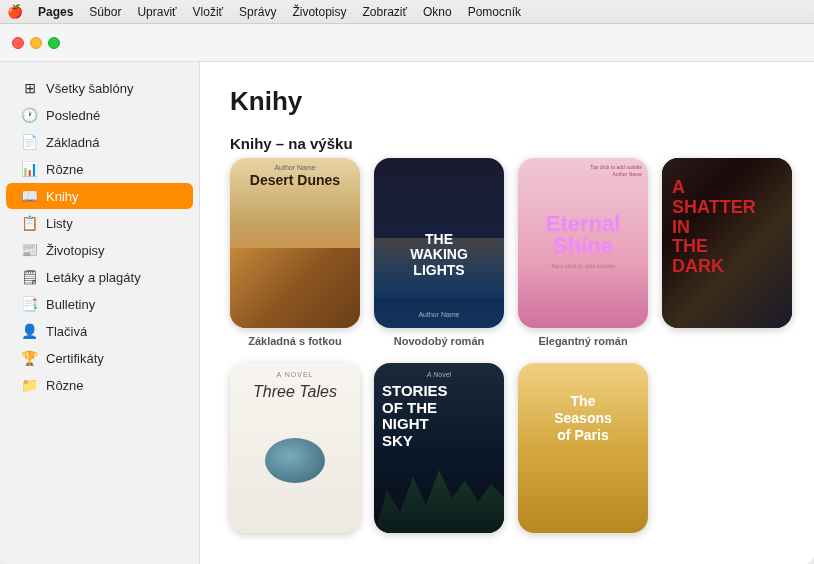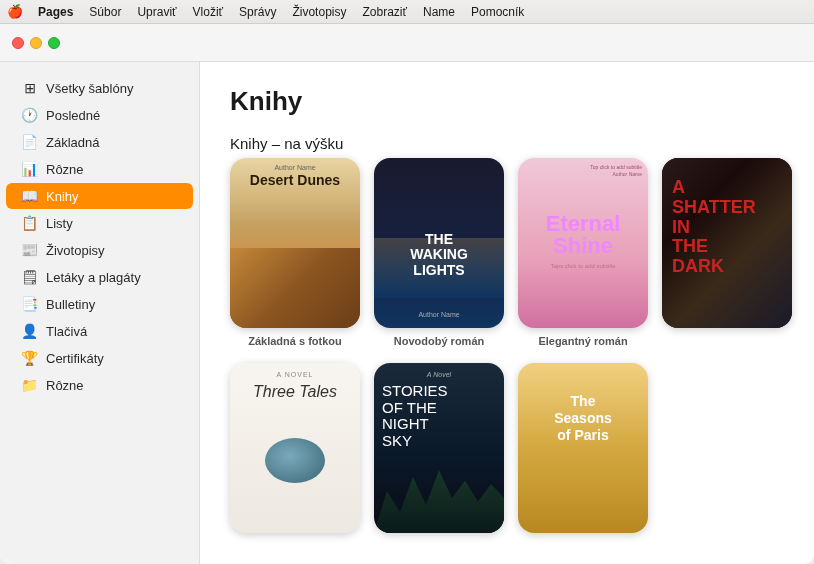--- a/index.html
+++ b/index.html
@@ -121,21 +121,21 @@
 
     .page-title {
       font-size: 26px;
       font-weight: 700;
       color: #1a1a1a;
       margin-bottom: 18px;
     }
 
     .section-title {
       font-size: 15px;
-      font-weight: 400;
+      font-weight: 700;
       color: #1a1a1a;
       margin-bottom: 6px;
     }
 
     .section-desc {
       font-size: 12px;
       color: #555;
       line-height: 1.4;
       margin-bottom: 20px;
       max-width: 520px;
@@ -367,21 +367,21 @@
       text-align: center;
       font-size: 7px;
       color: #aaa;
       font-style: italic;
     }
     .cover-night .main-title {
       position: absolute;
       top: 20px;
       left: 8px;
       font-size: 15px;
-      font-weight: 400;
+      font-weight: 700;
       color: #fff;
       line-height: 1.1;
       text-transform: uppercase;
     }
     .cover-night .trees {
       position: absolute;
       bottom: 0;
       left: 0; right: 0;
       height: 70px;
       background: linear-gradient(0deg, #0a1a1a 0%, #1a3a2a 100%);
@@ -411,21 +411,21 @@
 
 <div class="menubar">
   <span class="menubar-apple">🍎</span>
   <span class="menubar-item bold">Pages</span>
   <span class="menubar-item">Súbor</span>
   <span class="menubar-item">Upraviť</span>
   <span class="menubar-item">Vložiť</span>
   <span class="menubar-item">Správy</span>
   <span class="menubar-item">Životopisy</span>
   <span class="menubar-item">Zobraziť</span>
-  <span class="menubar-item">Name</span>
+  <span class="menubar-item">Okno</span>
   <span class="menubar-item">Pomocník</span>
 </div>
 
 <div class="window">
 
   <div class="titlebar">
     <div class="traffic-lights">
       <div class="traffic-light tl-close"></div>
       <div class="traffic-light tl-min"></div>
       <div class="traffic-light tl-max"></div>

